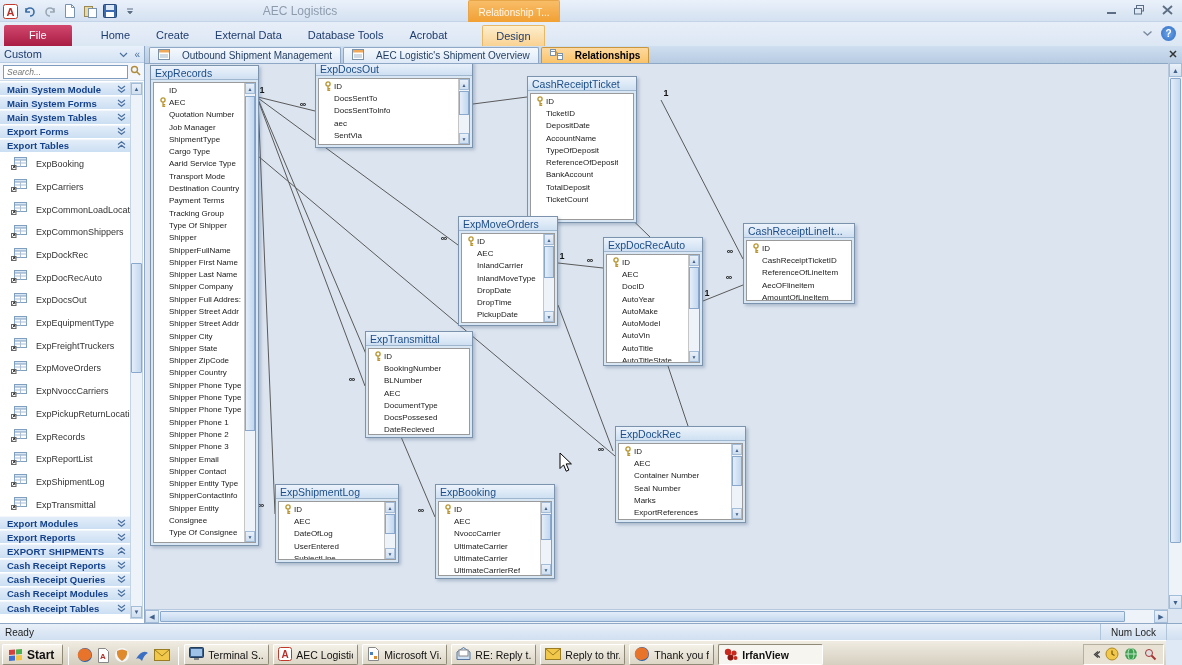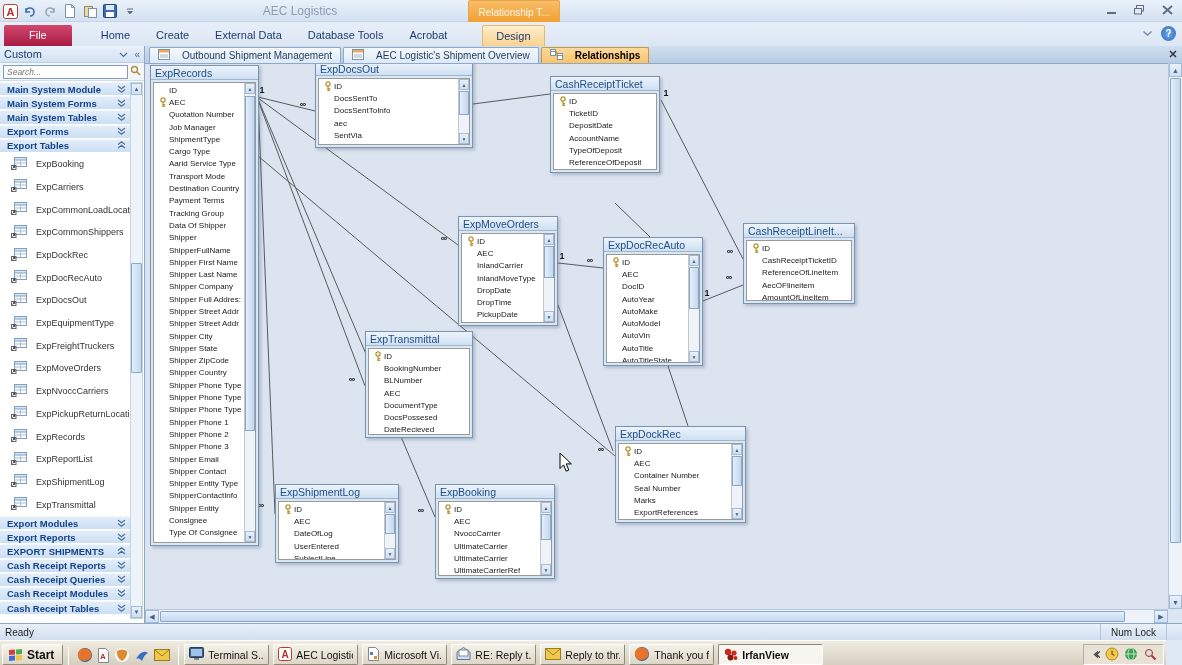--- a/index.html
+++ b/index.html
@@ -630,21 +630,21 @@
                 <div class="trow">
                   <span class="keyspan"></span>
                   <span class="fname">Payment Terms</span>
                 </div>
                 <div class="trow">
                   <span class="keyspan"></span>
                   <span class="fname">Tracking Group</span>
                 </div>
                 <div class="trow">
                   <span class="keyspan"></span>
-                  <span class="fname">Data Of Shipper</span>
+                  <span class="fname">Type Of Shipper</span>
                 </div>
                 <div class="trow">
                   <span class="keyspan"></span>
                   <span class="fname">Shipper</span>
                 </div>
                 <div class="trow">
                   <span class="keyspan"></span>
                   <span class="fname">ShipperFullName</span>
                 </div>
                 <div class="trow">
@@ -785,21 +785,21 @@
                   <span class="fname">SentDate</span>
                 </div>
               </div>
               <div class="tbox-sb">
                 <div class="sbtn up">▲</div>
                 <div class="sthumb" style="top: 12px; height: 24px;"></div>
                 <div class="sbtn down">▼</div>
               </div>
             </div>
           </div>
-          <div class="tbox" style="left: 405px; top: 12px; width: 110px; height: 97px;">
+          <div class="tbox" style="left: 382px; top: 12px; width: 110px; height: 147px;">
             <div class="tbox-title">CashReceiptTicket</div>
             <div class="tbox-body">
               <div class="tbox-rows">
                 <div class="trow">
                   <span class="keyspan">
                     <svg width="8" height="11">
                       <circle cx="4" cy="3" r="2.1" fill="none" stroke="#b8952e" stroke-width="1.3"></circle>
                       <path d="M4 5.2 V10 M4 7.6 h2.2 M4 9.4 h2.2" stroke="#b8952e" stroke-width="1.3" fill="none"></path>
                     </svg>
                   </span>

